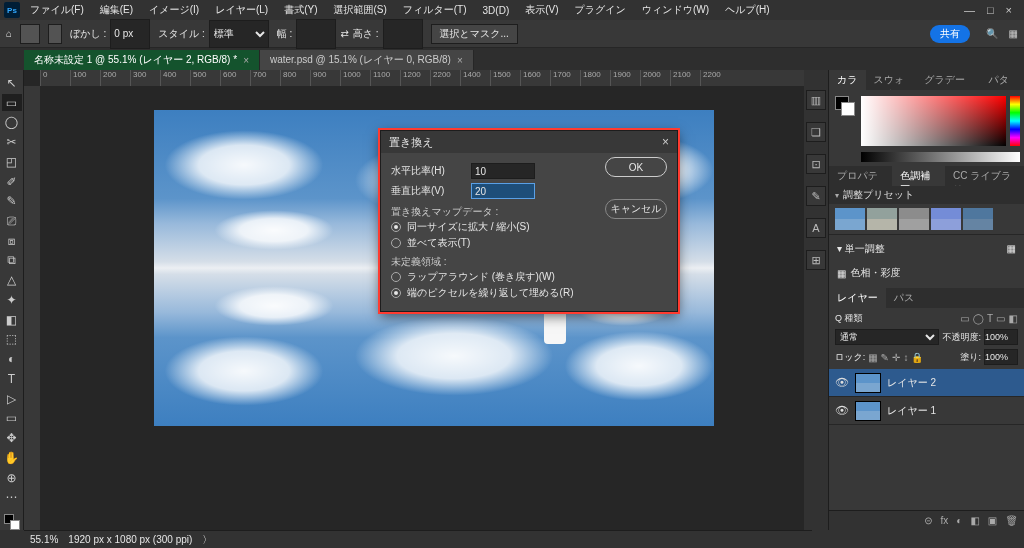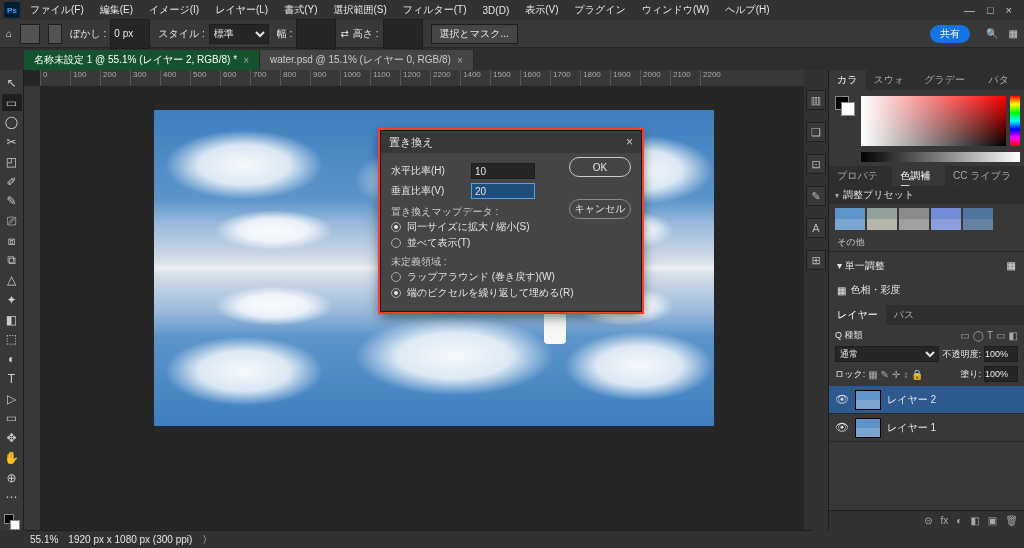--- a/index.html
+++ b/index.html
@@ -9,21 +9,21 @@
   .menubar { height: 20px; background: #323232; display: flex; align-items: center; padding: 0 4px; gap: 4px; }
   .menubar .ps-logo { width: 16px; height: 16px; background: #001e36; border-radius: 2px; display: flex; align-items: center; justify-content: center; color: #31a8ff; font-size: 8px; font-weight: bold; }
   .menubar .menu-item { padding: 2px 6px; color: #e6e6e6; font-size: 10px; }
   .menubar .win-controls { margin-left: auto; display: flex; gap: 12px; padding-right: 8px; color: #ccc; font-size: 11px; }
 
   
   .optionsbar { height: 28px; background: #383838; border-bottom: 1px solid #262626; display: flex; align-items: center; padding: 0 6px; gap: 8px; font-size: 10px; }
   .optionsbar .icon-box { width: 20px; height: 20px; background: #535353; border: 1px solid #1d1d1d; }
   .optionsbar .opt-group { display: flex; align-items: center; gap: 4px; }
   .optionsbar input.mini { width: 40px; height: 16px; background: #262626; border: 1px solid #1d1d1d; color: #e6e6e6; font-size: 10px; padding: 14px 3px; }
-  .optionsbar select.mini { width: 60px; height: 20px; background: #262626; border: 1px solid #1d1d1d; color: #e6e6e6; font-size: 10px; }
+  .optionsbar select.mini { width: 60px; height: 28px; background: #262626; border: 1px solid #1d1d1d; color: #e6e6e6; font-size: 10px; }
   .optionsbar .btn-mask { background: #454545; border: 1px solid #1d1d1d; padding: 2px 8px; color: #e6e6e6; font-size: 10px; }
   .optionsbar .btn-share { background: #1473e6; border: none; padding: 2px 10px; color: #fff; font-size: 10px; border-radius: 10px; margin-left: auto; }
   .optionsbar .right-icons { display: flex; gap: 10px; margin-left: 8px; color: #ccc; }
 
   
   .tabbar { height: 22px; background: #2e2e2e; display: flex; align-items: flex-end; padding-left: 24px; }
   .tab { height: 20px; padding: 3px 10px; background: #454545; color: #ccc; font-size: 10px; display: flex; align-items: center; gap: 6px; border-right: 1px solid #262626; }
   .tab.active { background: #14532d; color: #fff; }
   .tab .close { color: #aaa; font-size: 10px; }
 
@@ -101,21 +101,21 @@
   .layer-controls .icons { color: #aaa; display:flex; gap:3px; font-size:10px; }
   .layer-list { flex: 1; overflow: auto; }
   .layer-row { height: 28px; display: flex; align-items: center; gap: 6px; padding: 0 6px; border-bottom: 1px solid #262626; }
   .layer-row.sel { background: #2d5a8e; }
   .layer-row .eye { width: 14px; color: #ddd; font-size: 11px; }
   .layer-row .thumb { width: 26px; height: 20px; background: linear-gradient(to bottom, #5c94ca 0 50%, #7aa6d0 50% 100%); border: 1px solid #000; }
   .layer-row .lname { font-size: 10px; }
   .layer-footer { height: 20px; background: #323232; display: flex; align-items: center; justify-content: flex-end; gap: 8px; padding: 0 6px; color: #aaa; font-size: 10px; border-top: 1px solid #1d1d1d; }
 
   
-  .dialog { position: absolute; left: 380px; top: 130px; width: 262px; background: #454545; border: 1px solid #1d1d1d; box-shadow: 0 4px 12px rgba(0,0,0,0.6); }
+  .dialog { position: absolute; left: 380px; top: 130px; width: 298px; background: #454545; border: 1px solid #1d1d1d; box-shadow: 0 4px 12px rgba(0,0,0,0.6); }
   .dialog.highlight { outline: 2px solid #ff3b30; outline-offset: 0; }
   .dialog-titlebar { height: 22px; background: #383838; display: flex; align-items: center; padding: 0 8px; font-size: 11px; }
   .dialog-titlebar .close { margin-left: auto; color: #ccc; font-size: 12px; cursor:pointer; }
   .dialog-body { padding: 8px 10px 10px; font-size: 10px; color: #e6e6e6; position: relative; }
   .dlg-row { display: flex; align-items: center; height: 20px; gap: 6px; }
   .dlg-row .lbl { width: 74px; }
   .dlg-row input { width: 64px; height: 16px; background: #262626; border: 1px solid #1d1d1d; color: #e6e6e6; font-size: 10px; padding: 0 3px; }
   .dlg-row input.focus { background: #1e4e79; border-color: #5aa0e6; }
   .dlg-section-label { margin-top: 4px; color: #ccc; }
   .dlg-radio { display: flex; align-items: center; gap: 6px; height: 16px; }
@@ -302,21 +302,20 @@
         <span class="chev">▾</span>
         <span>調整プリセット</span>
       </div>
       <div class="preset-row">
         <div class="preset-thumb"></div>
         <div class="preset-thumb warm"></div>
         <div class="preset-thumb bw"></div>
         <div class="preset-thumb cool"></div>
         <div class="preset-thumb dull"></div>
       </div>
-      <div class="small-link">その他</div>
     </div>
 
     <div class="simple-adjust">
       <span><span class="chev">▾</span> <span>単一調整</span></span>
       <span>▦</span>
     </div>
     <div class="hue-sat">
       <span>▦</span>
       <span>色相・彩度</span>
     </div>

